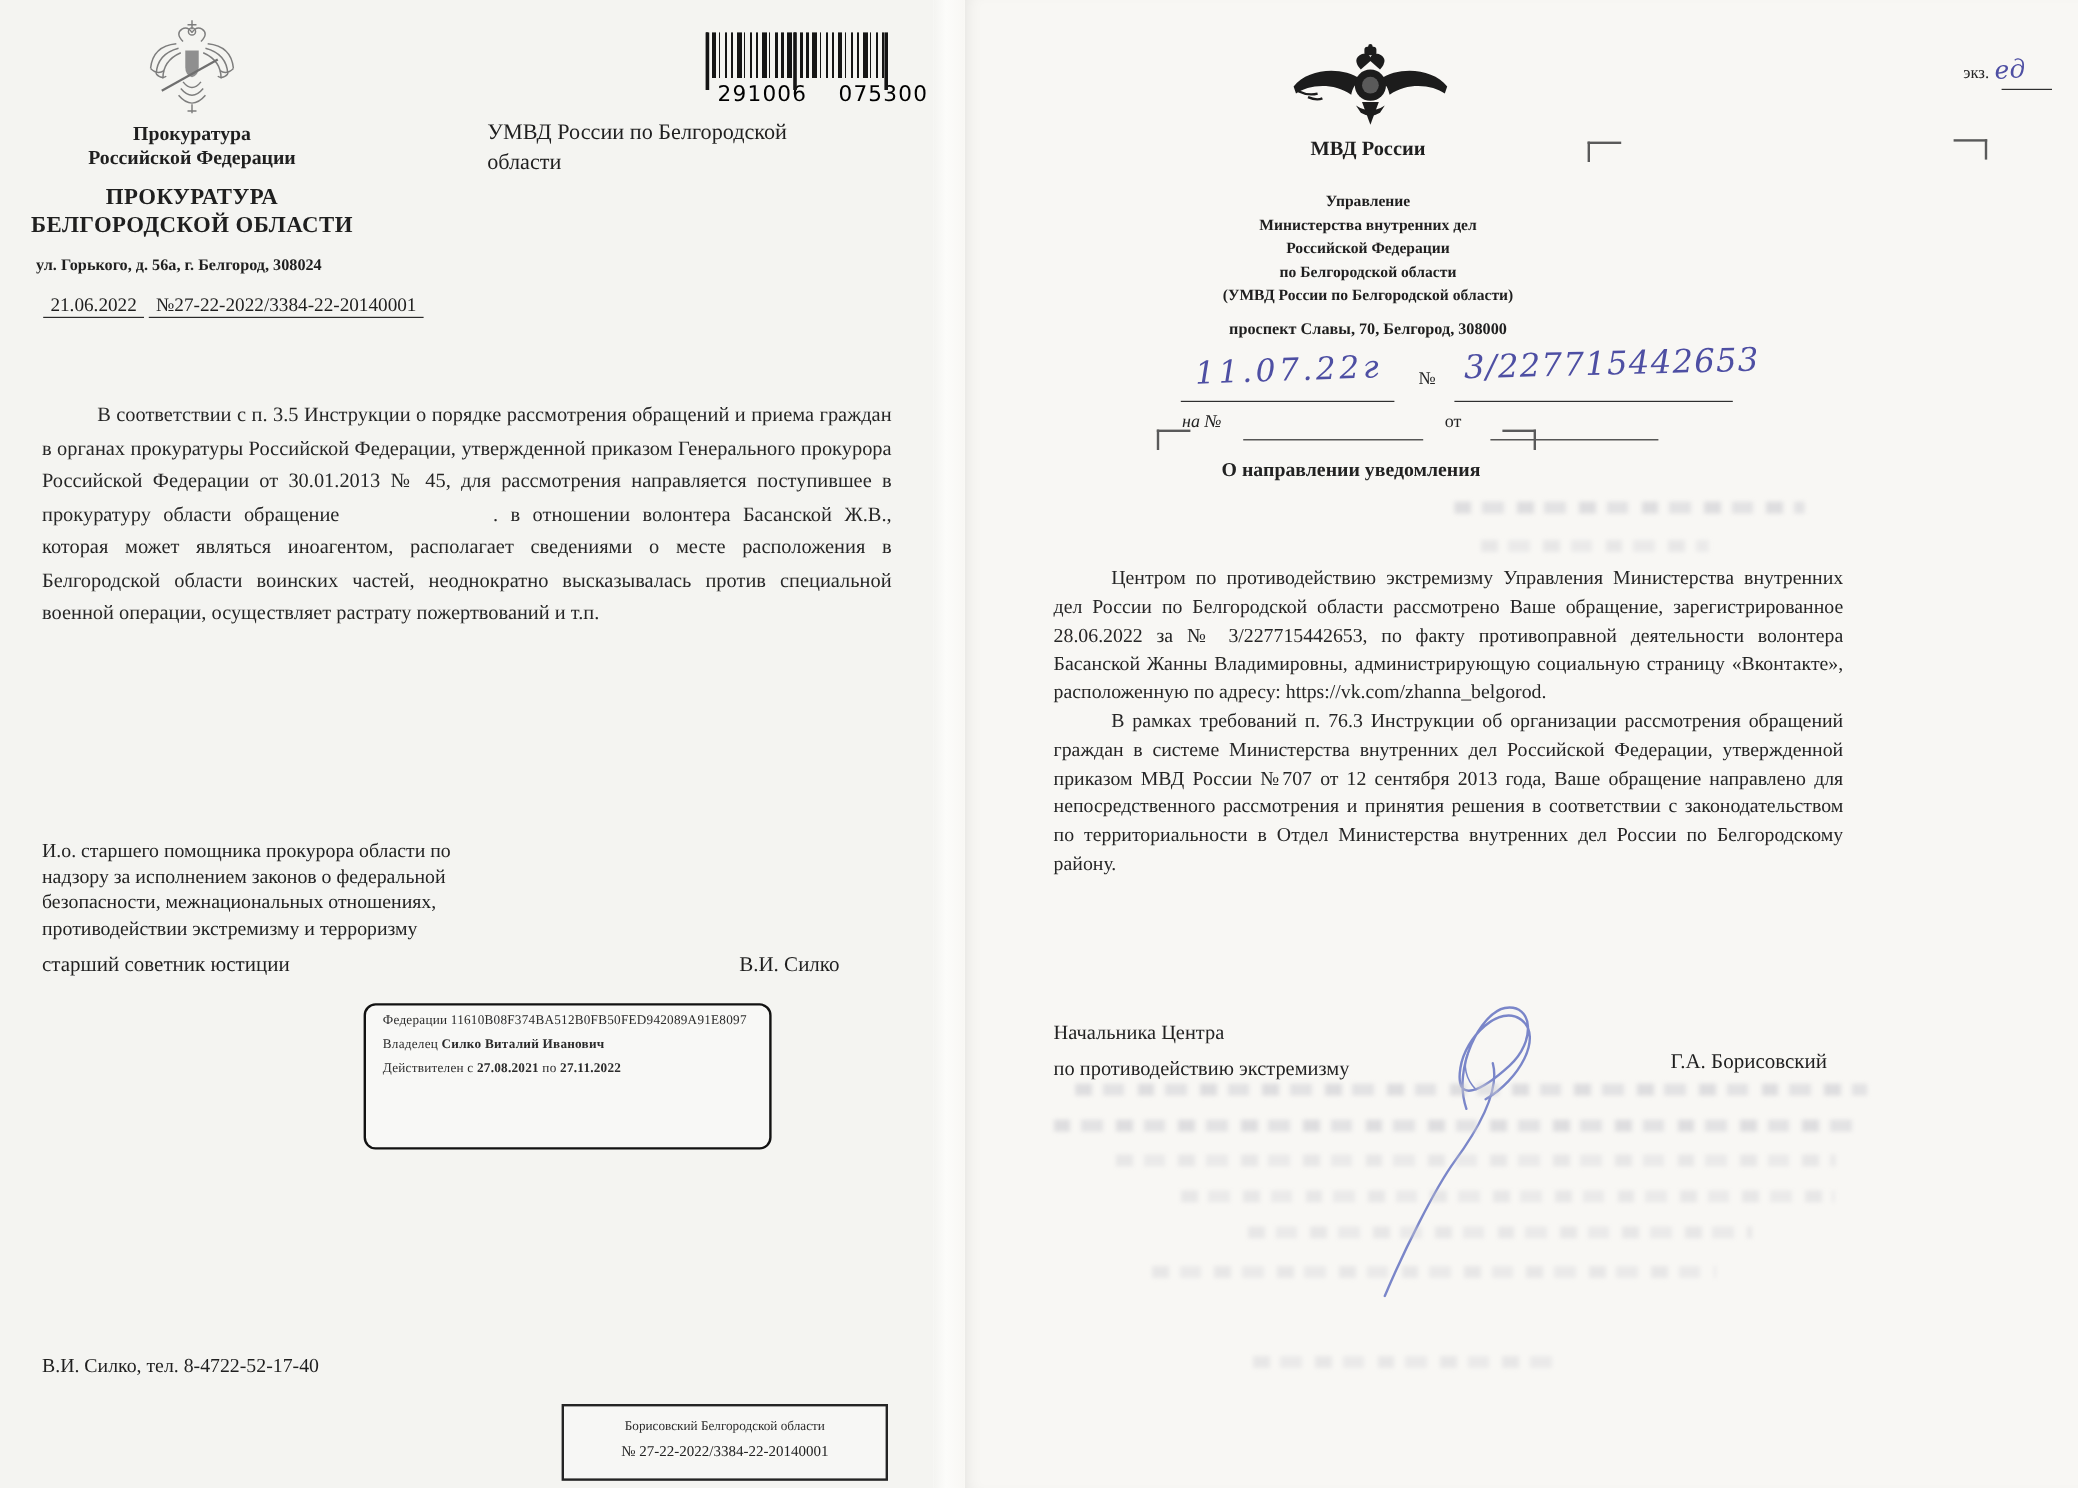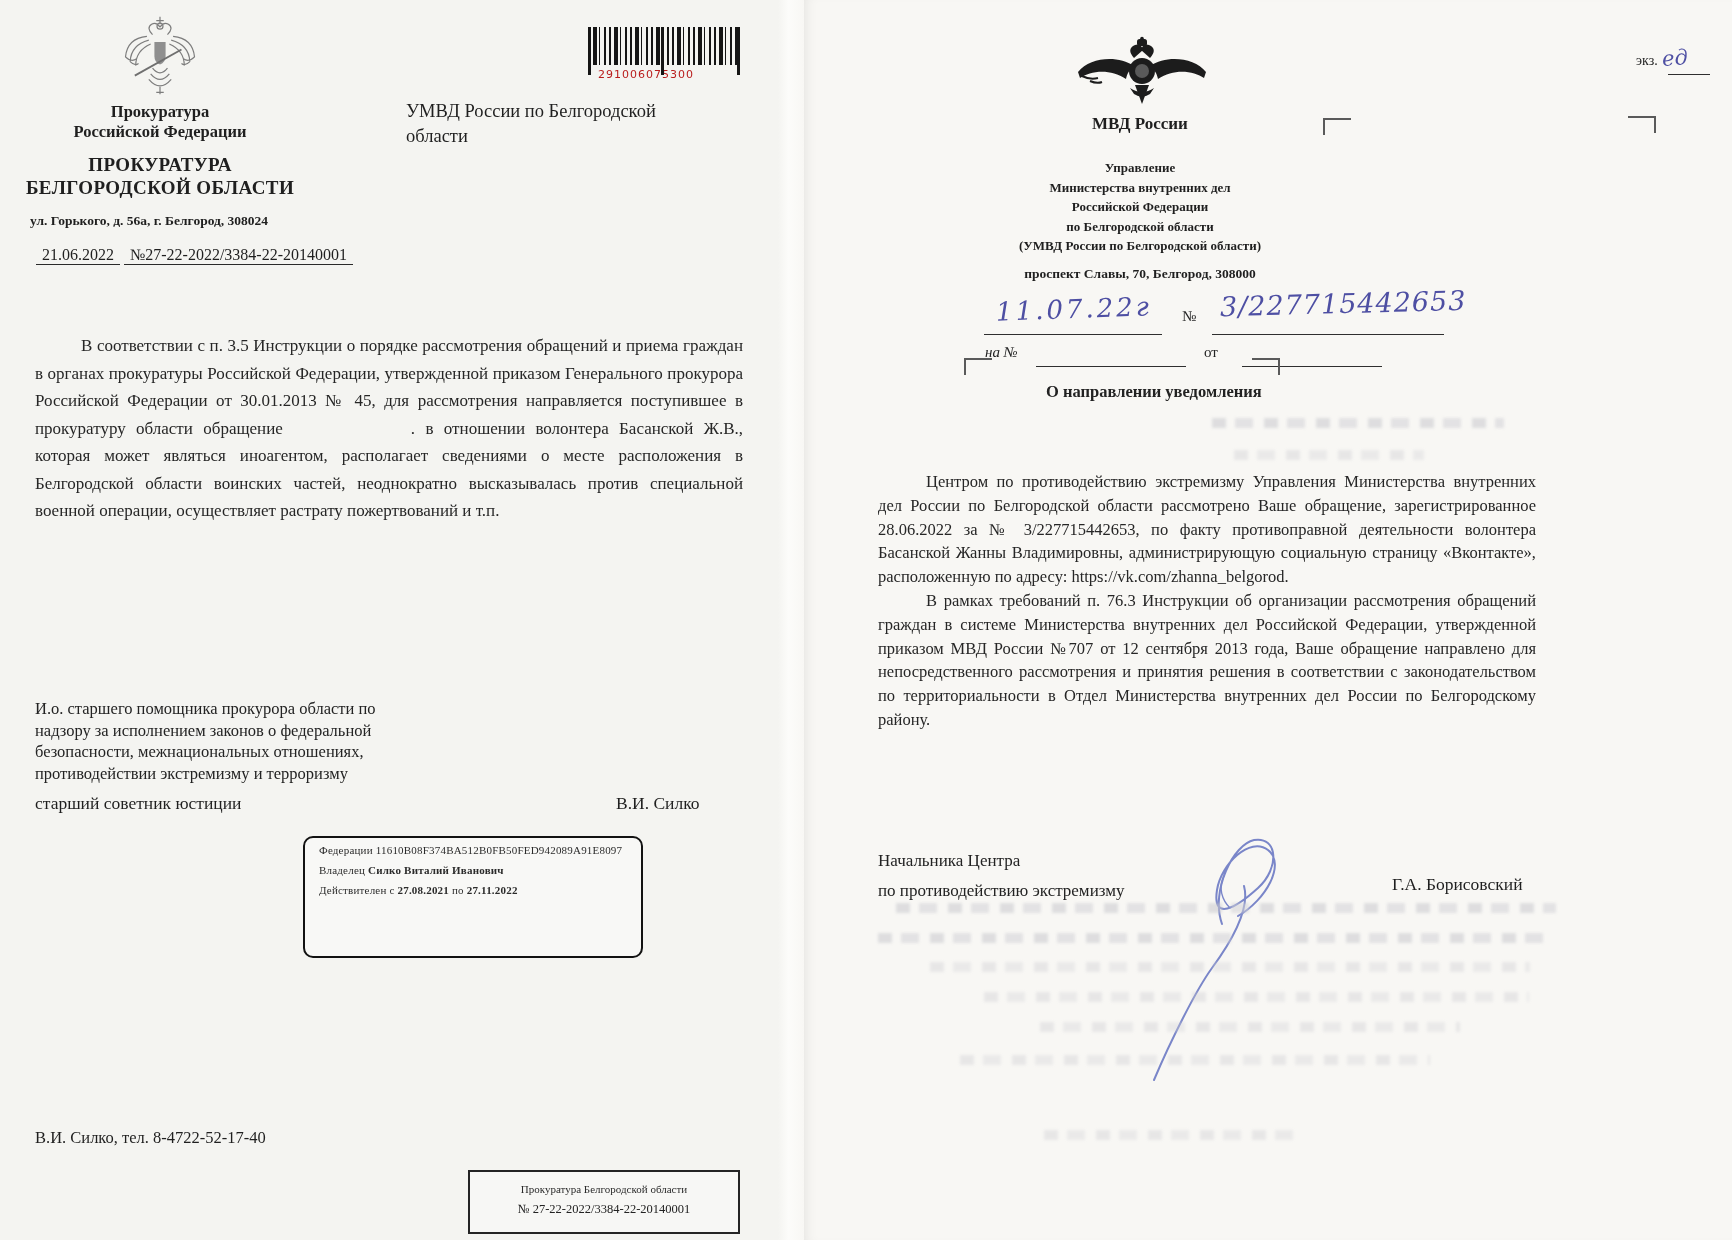--- a/index.html
+++ b/index.html
@@ -22,21 +22,21 @@
   .org-addr   { font-size:13.5px; font-weight:bold; }
   .out-line   { font-size:16px; }
   .uline      { border-bottom:1.6px solid #2a2a2a; padding:0 6px 1px 6px; }
   .addressee  { font-size:18.5px; line-height:25px; }
 
   
   .barcode { width:152px; height:38px;
     background:repeating-linear-gradient(90deg,#151515 0 2px,transparent 2px 5px,#151515 5px 9px,transparent 9px 11px,#151515 11px 12px,transparent 12px 16px,#151515 16px 18px,transparent 18px 21px);
   }
   .guard { width:2.5px; height:48px; background:#151515; }
-  .bc-nums { font-family:"DejaVu Sans", sans-serif; font-size:11px; color:#b91c1c; letter-spacing:1px; display:flex; }
+  .bc-nums { font-family:"DejaVu Sans", sans-serif; font-size:18px; color:#000000; letter-spacing:1px; display:flex; gap:26px; }
 
   
   .lbody { width:708px; font-size:17px; line-height:27.5px; text-align:justify; text-indent:46px; color:#262626; margin:0;}
   .redact-gap { display:inline-block; width:128px; }
 
   .signer-pos { font-size:16.5px; line-height:21.5px; color:#232323; }
   .rank { font-size:17.5px; }
   .sig-name { font-size:17.5px; }
 
   
@@ -161,21 +161,21 @@
         <span>Действителен с</span>
         <span class="b">27.08.2021</span>
         <span>по</span>
         <span class="b">27.11.2022</span>
       </div>
     </div>
 
     <div class="abs contact" style="left:35px; top:1128px;text-align:right;">В.И. Силко, тел. 8-4722-52-17-40</div>
 
     <div class="abs regstamp" style="left:468px; top:1170px;">
-      <div class="l1">Прокуратура Белгородской области</div>
+      <div class="l1">Борисовский Белгородской области</div>
       <div class="l2">№ 27-22-2022/3384-22-20140001</div>
     </div>
   </div>
 
   <div class="page-gap"></div>
 
   <div class="page page-right">
 
     <div class="abs" style="left:832px; top:46px;">
       <span class="plabel" style="font-size:14px;">экз.</span>
@@ -222,21 +222,21 @@
     <div class="abs plabel" style="left:181px; top:344px;font-style:italic;">на №</div>
     <div class="abs fline" style="left:232px; top:366px; width:150px;"></div>
     <div class="abs plabel" style="left:400px; top:344px;">от</div>
     <div class="abs fline" style="left:438px; top:366px; width:140px;"></div>
 
     <div class="abs cm cm-l" style="left:519px; top:118px;"></div>
     <div class="abs cm cm-r" style="left:824px; top:116px;"></div>
     <div class="abs cm cm-l" style="left:160px; top:358px;"></div>
     <div class="abs cm cm-r" style="left:448px; top:358px;"></div>
 
-    <div class="abs subject" style="left:214px; top:382px;margin-left:28px;">О направлении уведомления</div>
+    <div class="abs subject" style="left:214px; top:382px;">О направлении уведомления</div>
 
     <div class="abs" style="left:74px; top:470px;">
       <p class="rbody">Центром по противодействию экстремизму Управления Министерства внутренних дел России по Белгородской области рассмотрено Ваше обращение, зарегистрированное 28.06.2022 за № 3/227715442653, по факту противоправной деятельности волонтера Басанской Жанны Владимировны, администрирующую социальную страницу «Вконтакте», расположенную по адресу: https://vk.com/zhanna_belgorod.</p>
       <p class="rbody">В рамках требований п. 76.3 Инструкции об организации рассмотрения обращений граждан в системе Министерства внутренних дел Российской Федерации, утвержденной приказом МВД России №707 от 12 сентября 2013 года, Ваше обращение направлено для непосредственного рассмотрения и принятия решения в соответствии с законодательством по территориальности в Отдел Министерства внутренних дел России по Белгородскому району.</p>
     </div>
 
     <div class="abs rsigner" style="left:74px; top:846px;">
       <div>Начальника Центра</div>
       <div>по противодействию экстремизму</div>
     </div>

